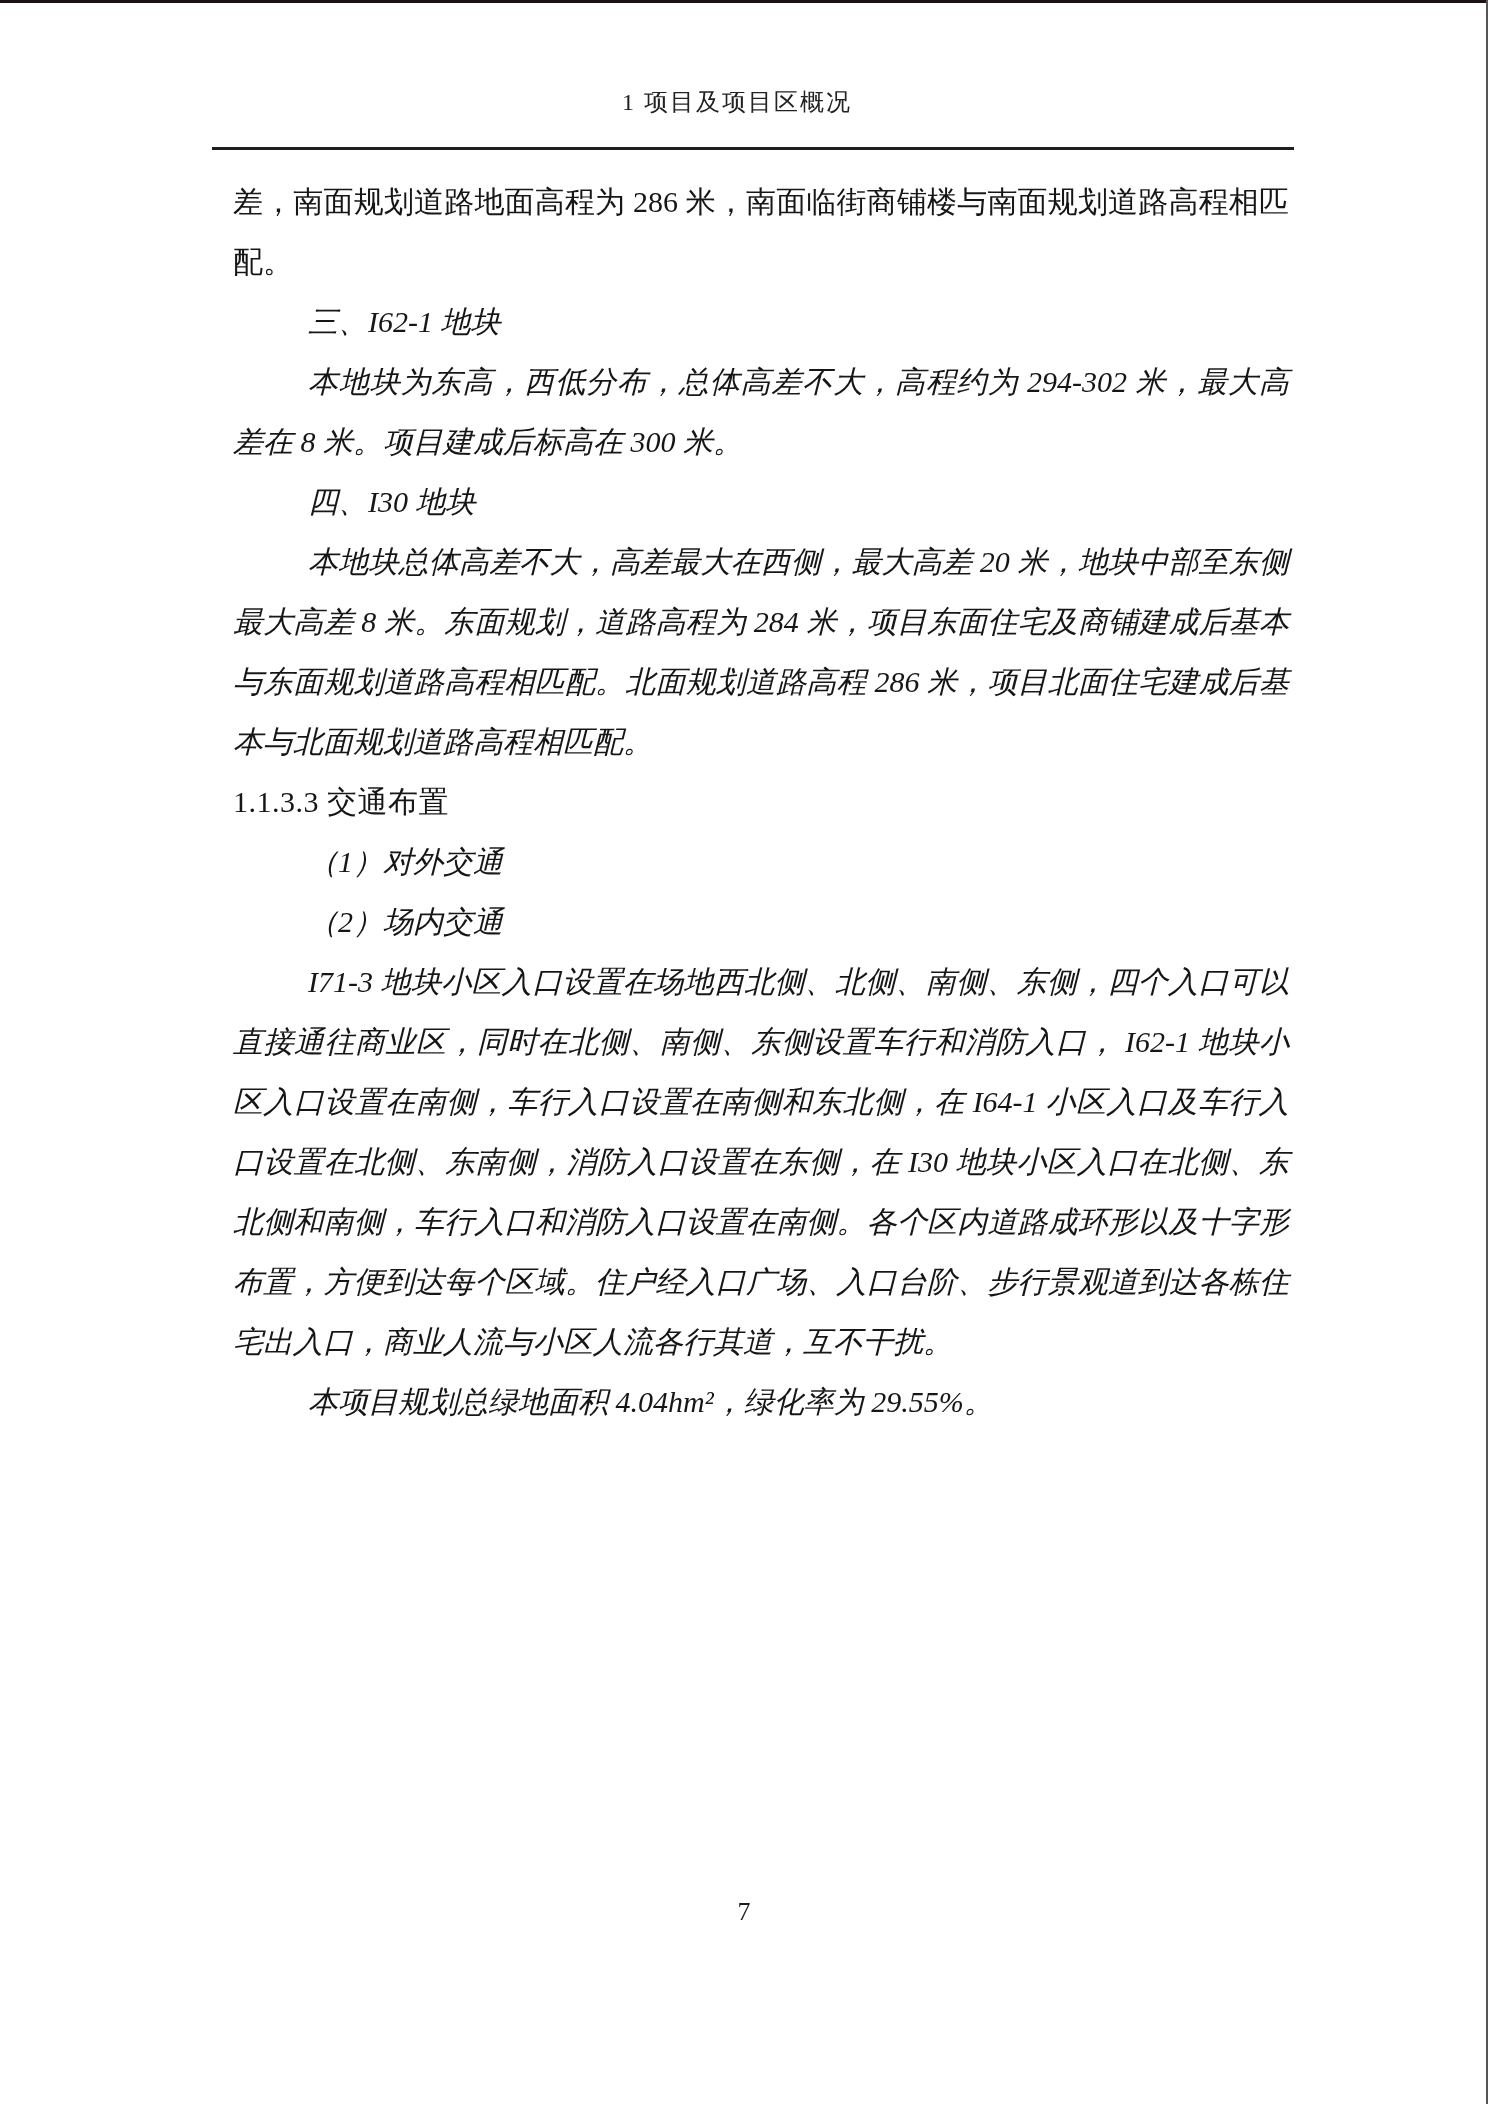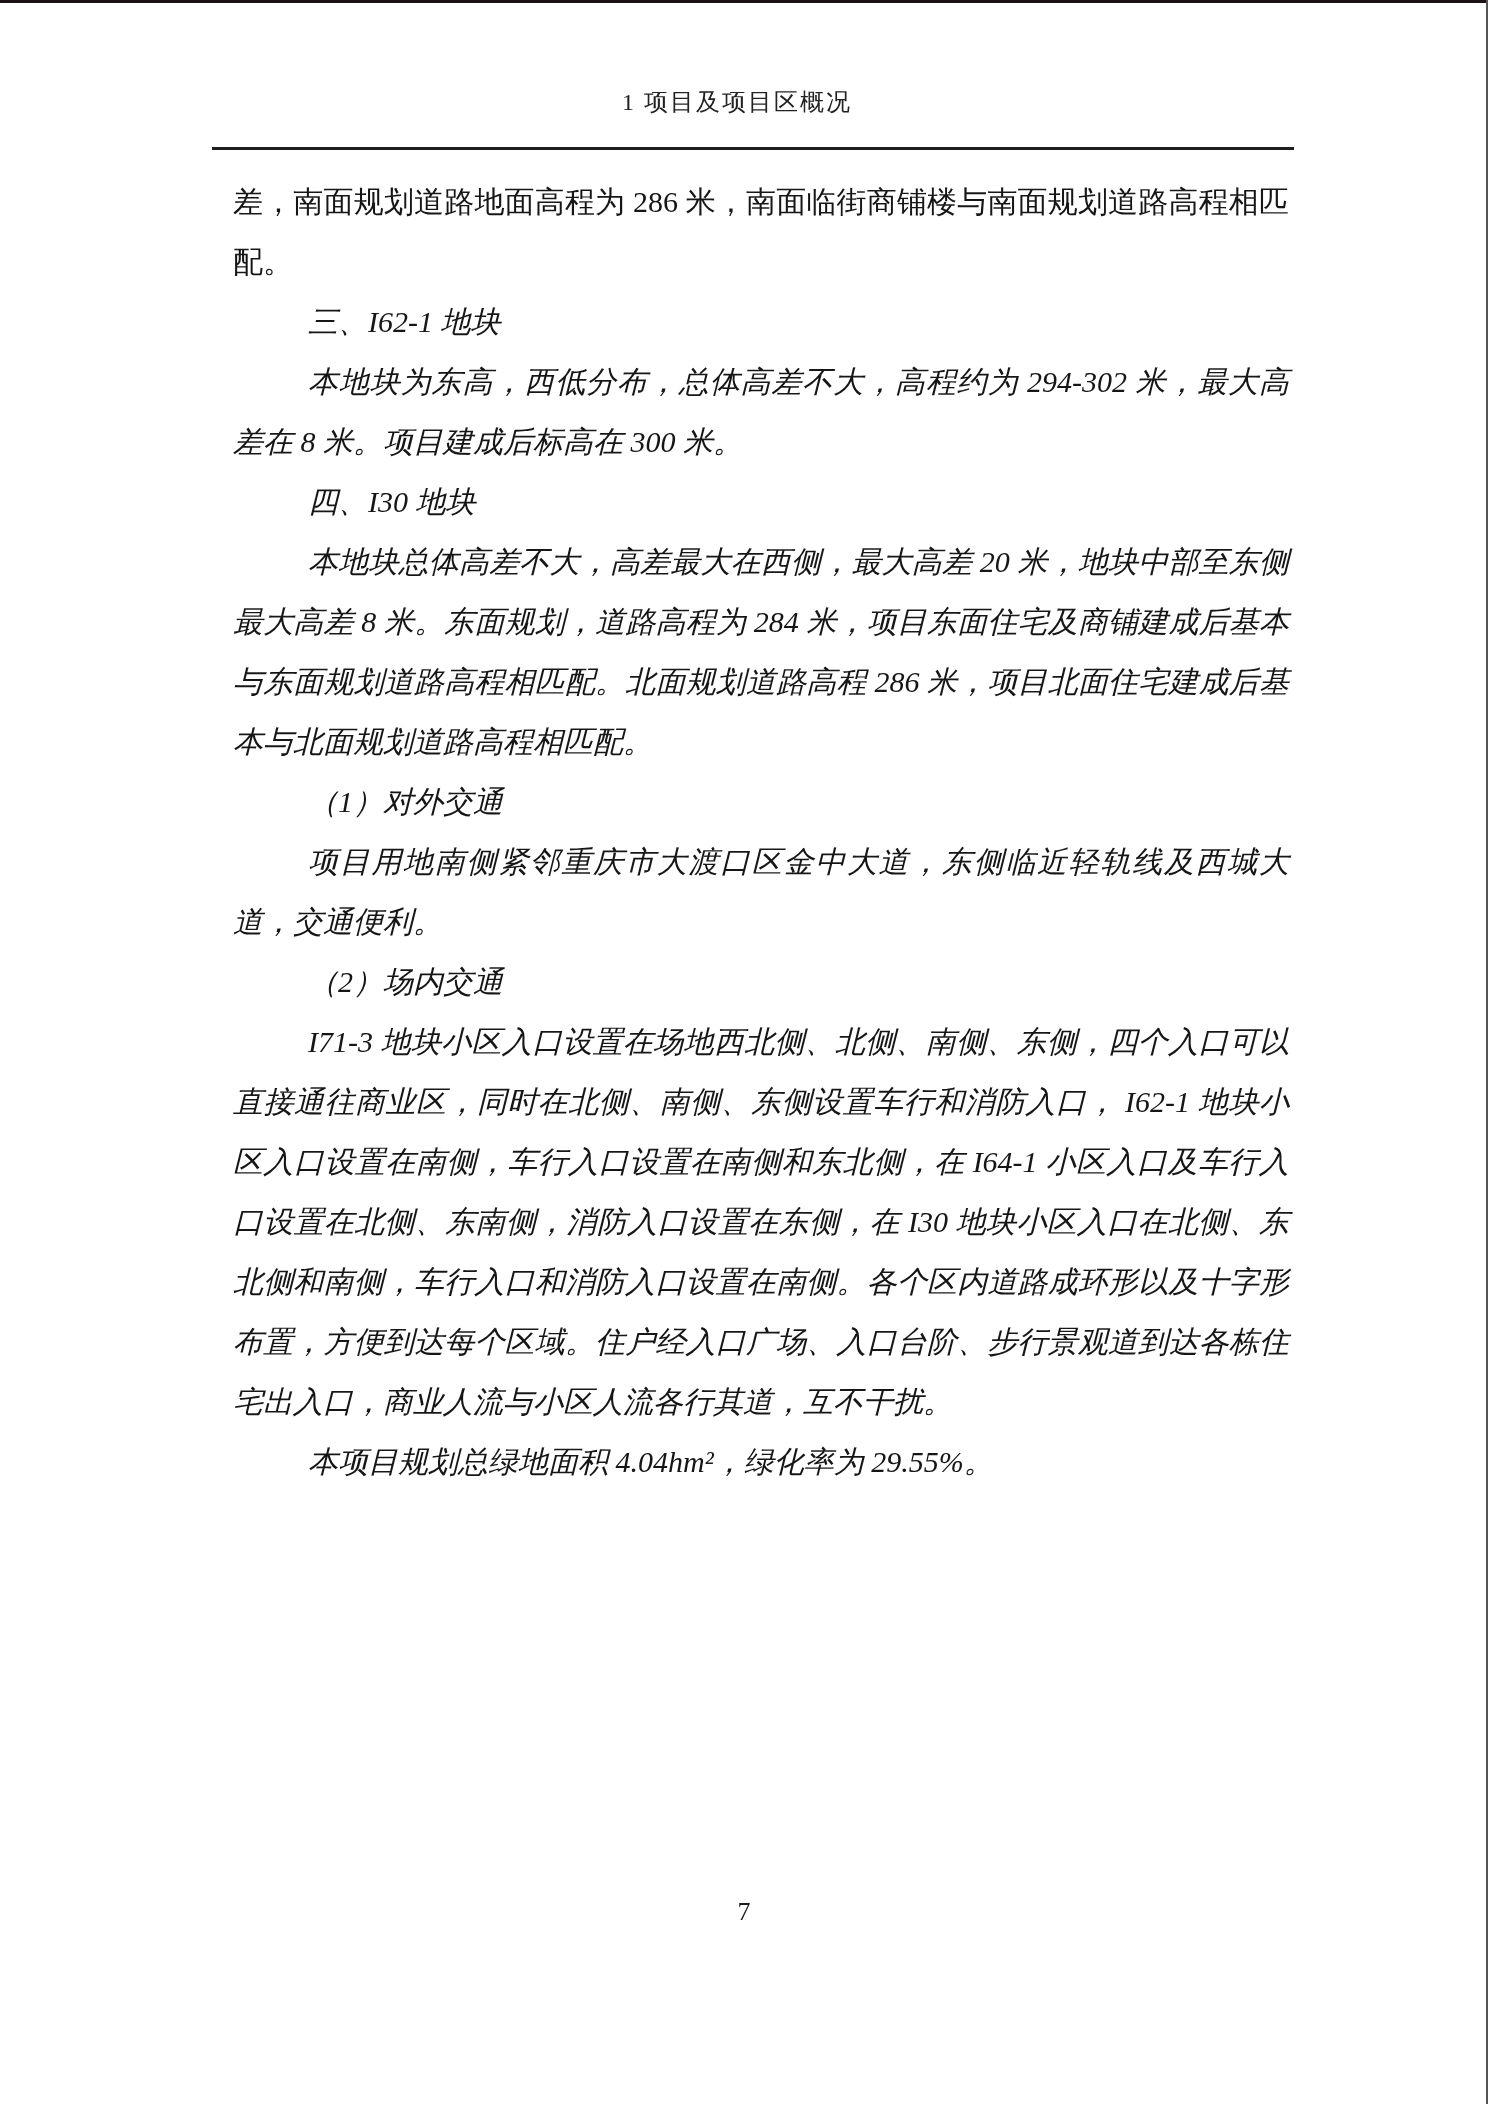--- a/index.html
+++ b/index.html
@@ -91,22 +91,22 @@
   <div class="doc-header">1 项目及项目区概况</div>
 
   <div class="header-rule"></div>
 
   <div class="doc-body">
     <p class="para-noindent">差，南面规划道路地面高程为 286 米，南面临街商铺楼与南面规划道路高程相匹配。</p>
     <p class="para-indent">三、I62-1 地块</p>
     <p class="para-indent">本地块为东高，西低分布，总体高差不大，高程约为 294-302 米，最大高差在 8 米。项目建成后标高在 300 米。</p>
     <p class="para-indent">四、I30 地块</p>
     <p class="para-indent">本地块总体高差不大，高差最大在西侧，最大高差 20 米，地块中部至东侧最大高差 8 米。东面规划，道路高程为 284 米，项目东面住宅及商铺建成后基本与东面规划道路高程相匹配。北面规划道路高程 286 米，项目北面住宅建成后基本与北面规划道路高程相匹配。</p>
+    <p class="section-heading">1.1.3.3 交通布置</p>
     <p class="para-indent">（1）对外交通</p>
-    <p class="para-indent">项目用地南侧紧邻重庆市大渡口区金中大道，东侧临近轻轨线及西城大道，交通便利。</p>
     <p class="para-indent">（2）场内交通</p>
     <p class="para-indent">I71-3 地块小区入口设置在场地西北侧、北侧、南侧、东侧，四个入口可以直接通往商业区，同时在北侧、南侧、东侧设置车行和消防入口， I62-1 地块小区入口设置在南侧，车行入口设置在南侧和东北侧，在 I64-1 小区入口及车行入口设置在北侧、东南侧，消防入口设置在东侧，在 I30 地块小区入口在北侧、东北侧和南侧，车行入口和消防入口设置在南侧。各个区内道路成环形以及十字形布置，方便到达每个区域。住户经入口广场、入口台阶、步行景观道到达各栋住宅出入口，商业人流与小区人流各行其道，互不干扰。</p>
     <p class="para-indent">本项目规划总绿地面积 4.04hm²，绿化率为 29.55%。</p>
   </div>
 
   <div class="page-footer">7</div>
 
 </div>
 
 </body></html>

